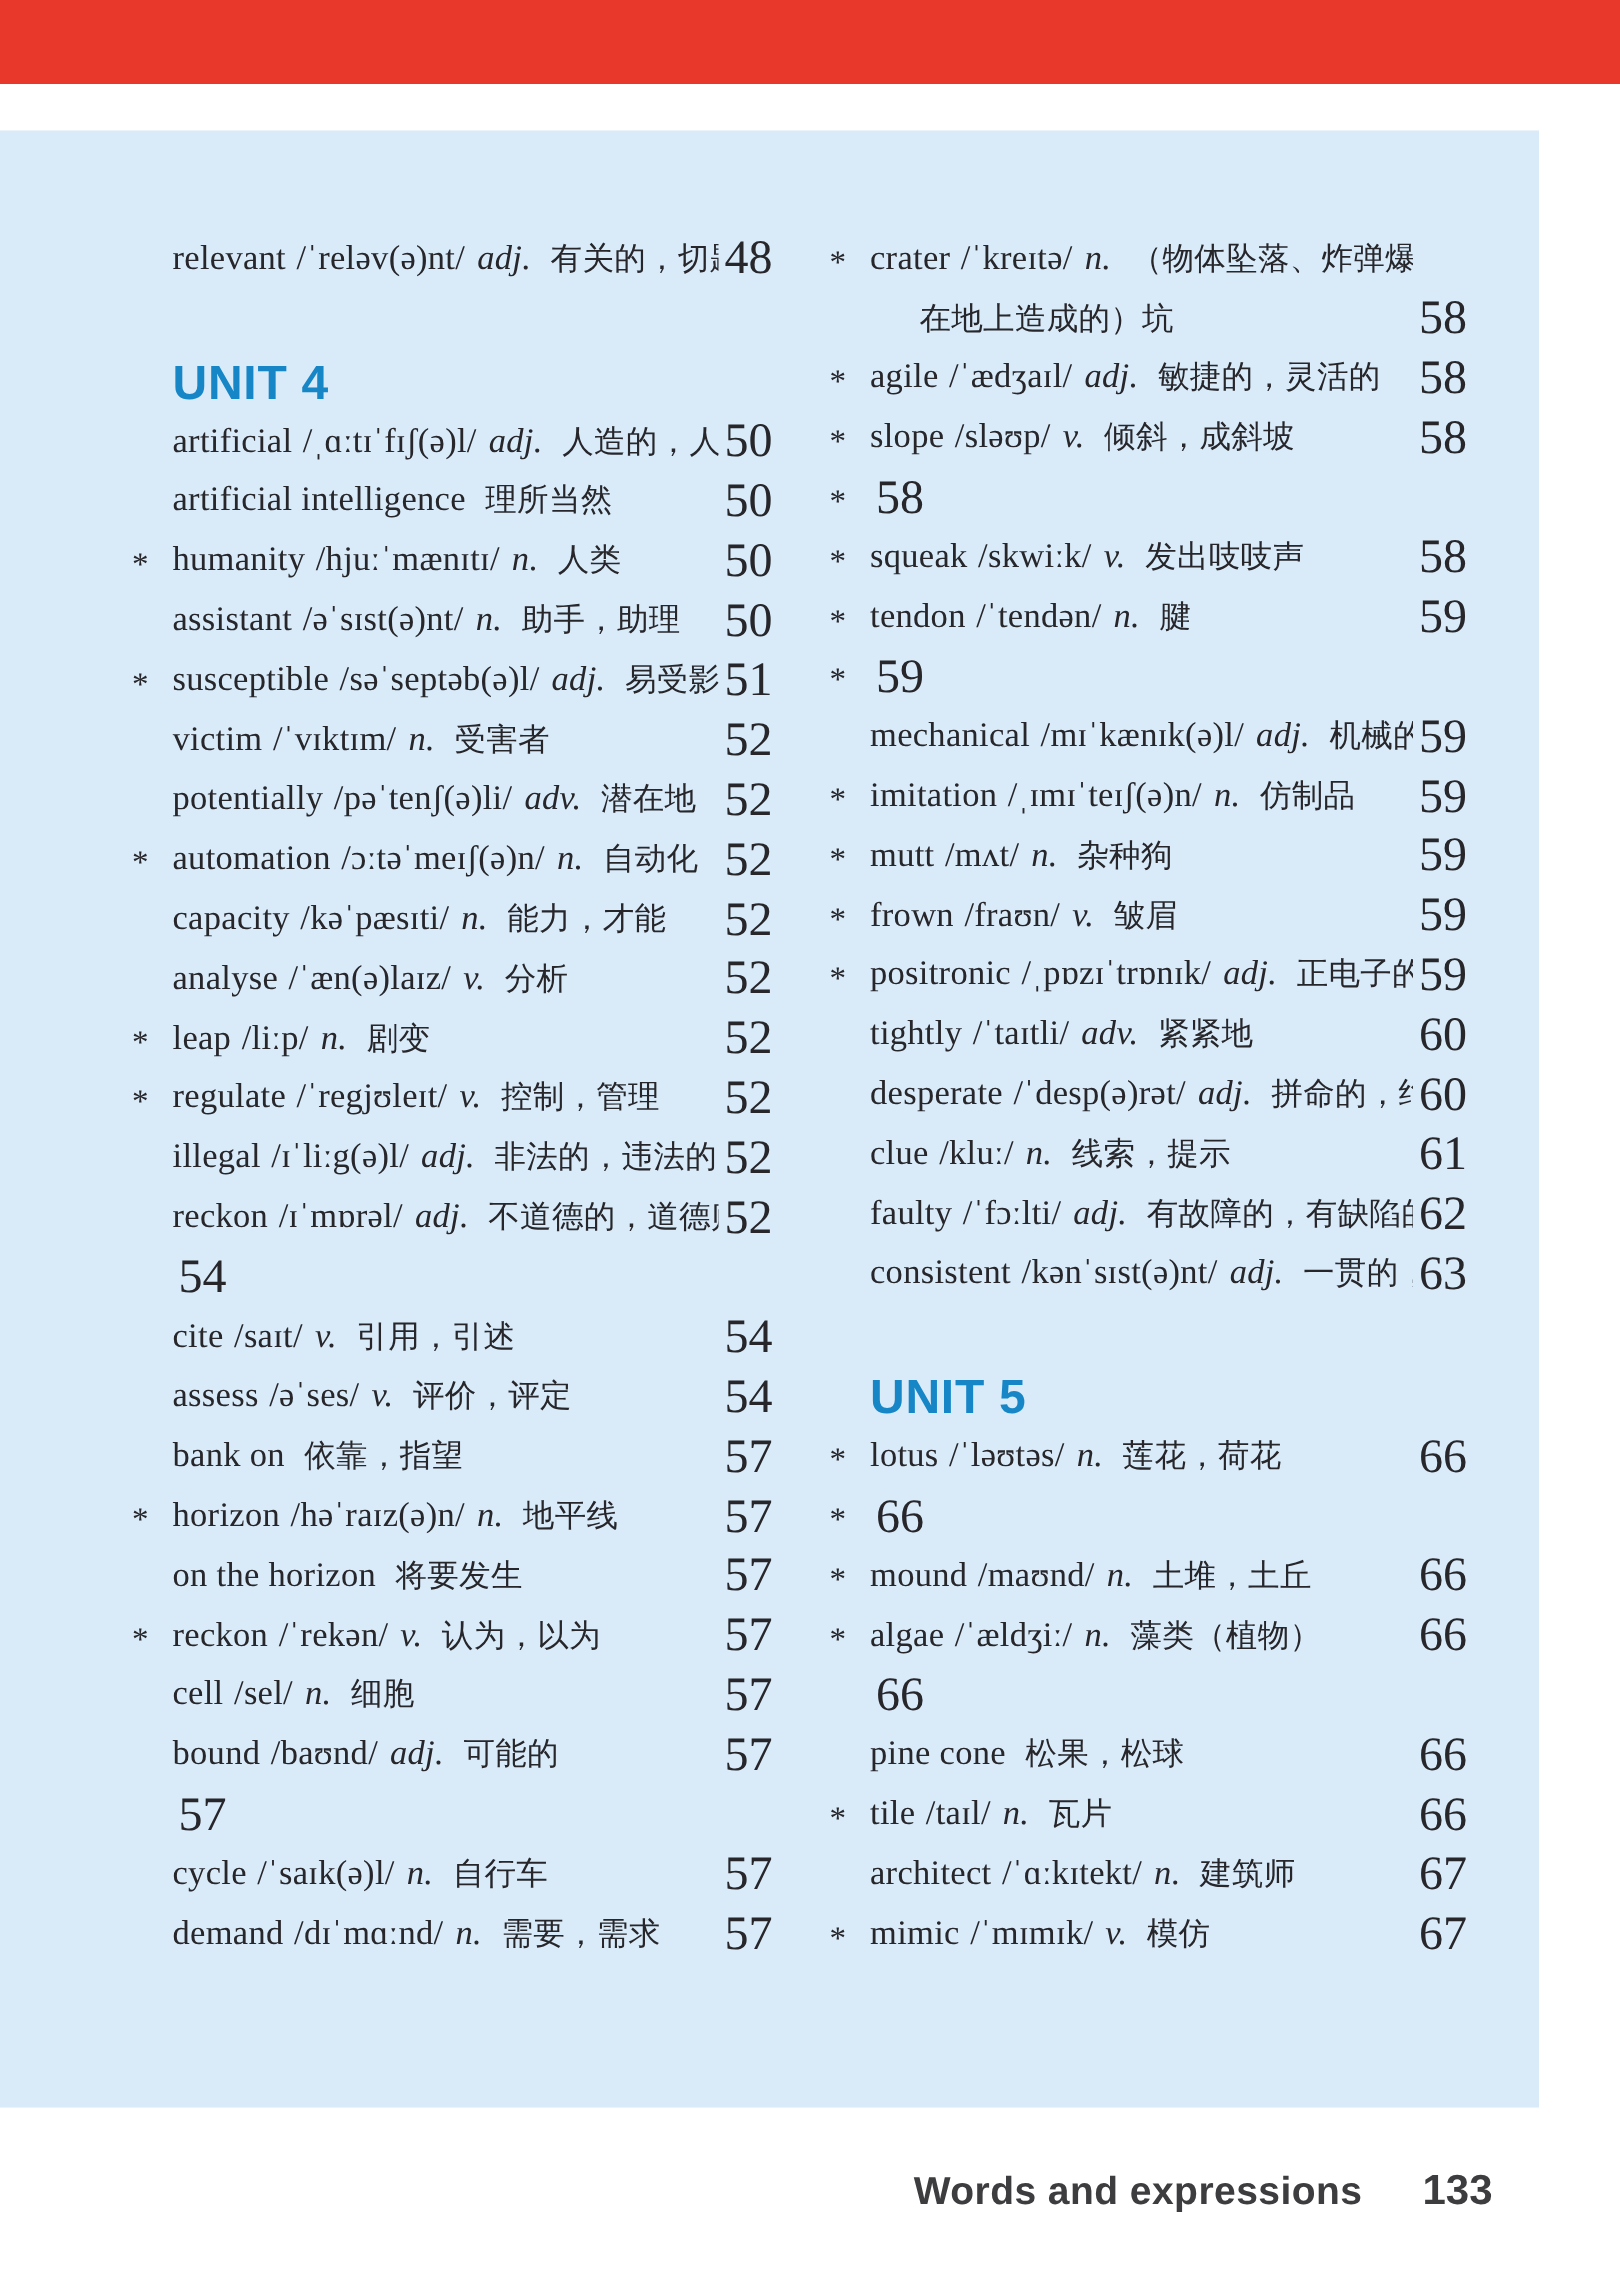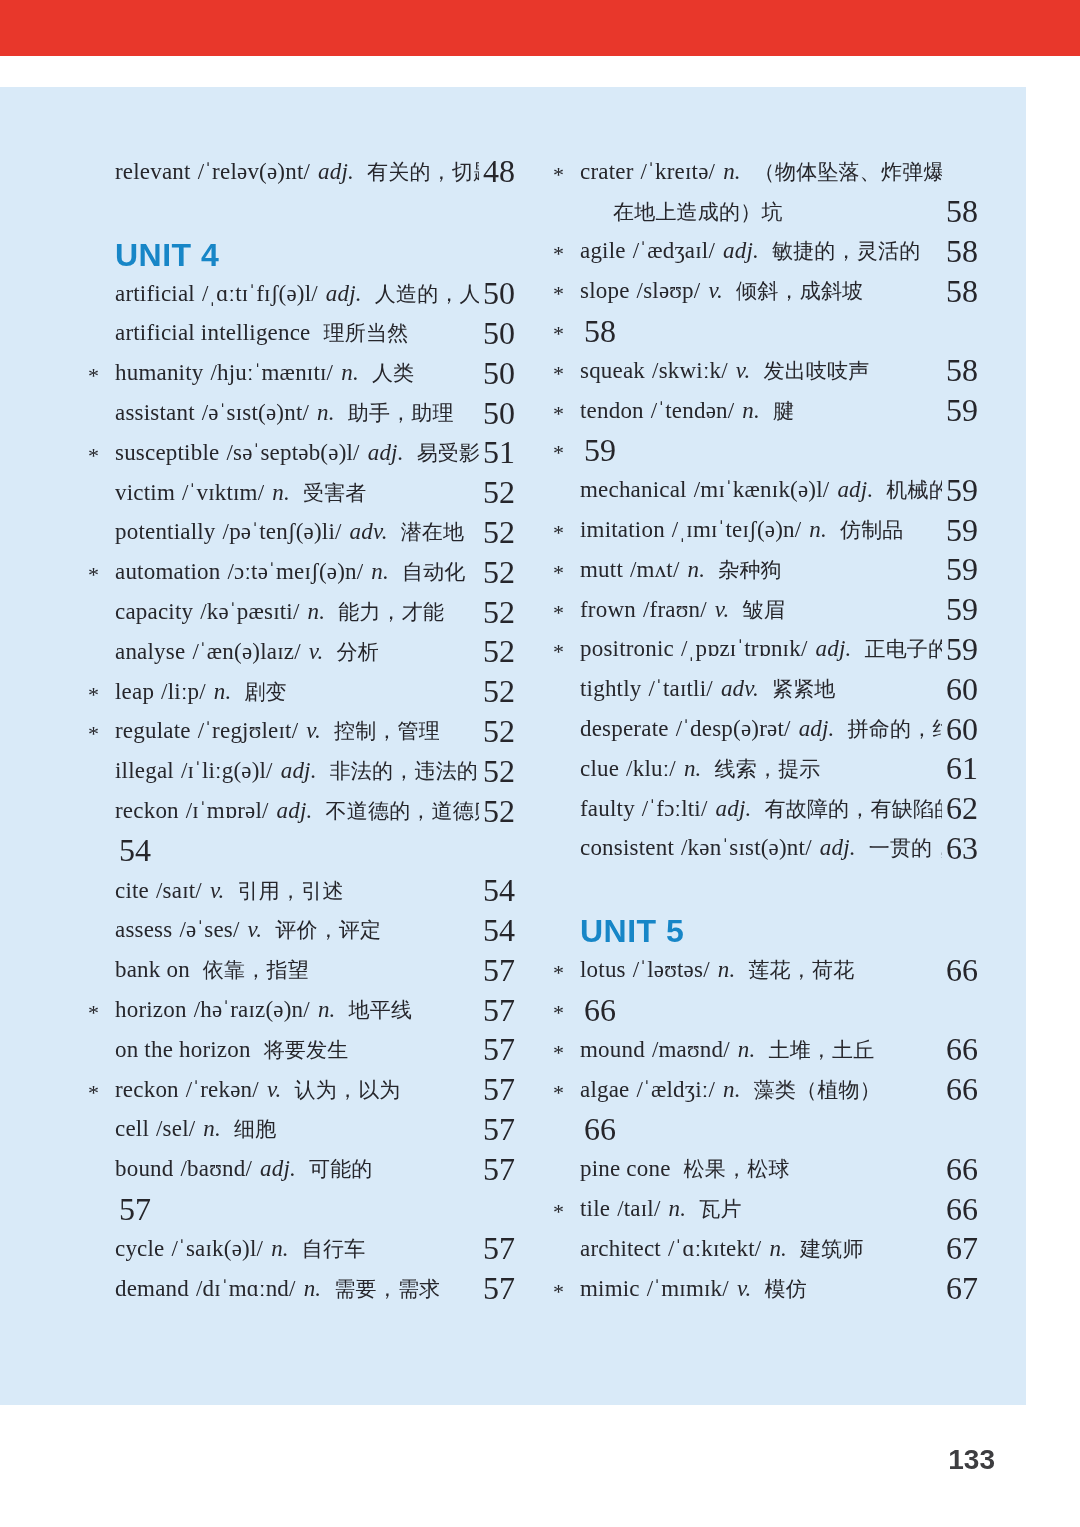--- a/index.html
+++ b/index.html
@@ -320,15 +320,16 @@
         <span class="entry-text"><span class="word">architect</span><span class="phon">/ˈɑːkɪtekt/</span><span class="pos">n.</span><span class="cn">建筑师</span></span>
         <span class="page-num">67</span>
       </div>
       <div class="row">
         <span class="star">*</span>
         <span class="entry-text"><span class="word">mimic</span><span class="phon">/ˈmɪmɪk/</span><span class="pos">v.</span><span class="cn">模仿</span></span>
         <span class="page-num">67</span>
       </div>
     </div>
   <div class="footer">
+    <span class="footer-label">Words and expressions</span>
     <span class="footer-page">133</span>
   </div>
 </div>
 
 </body></html>

